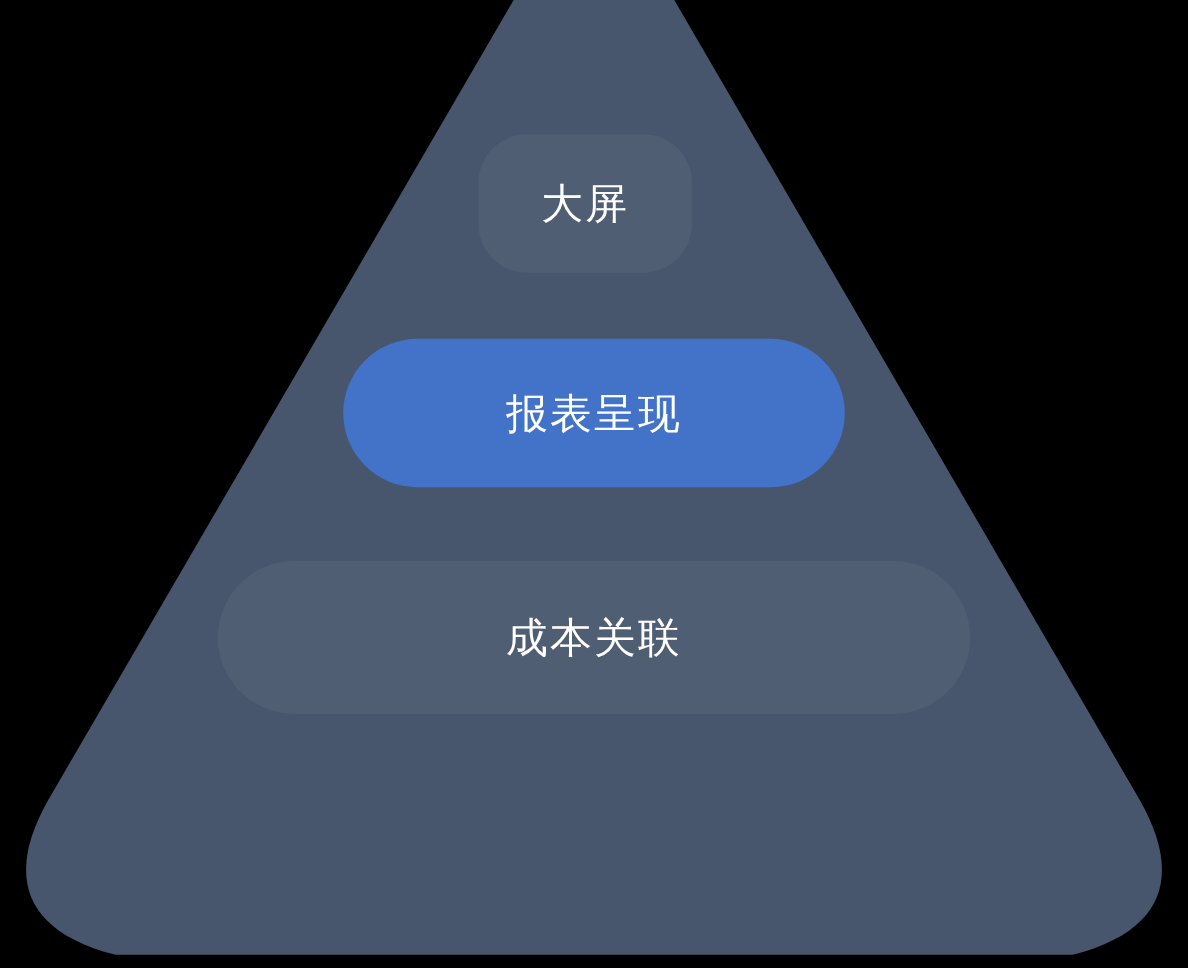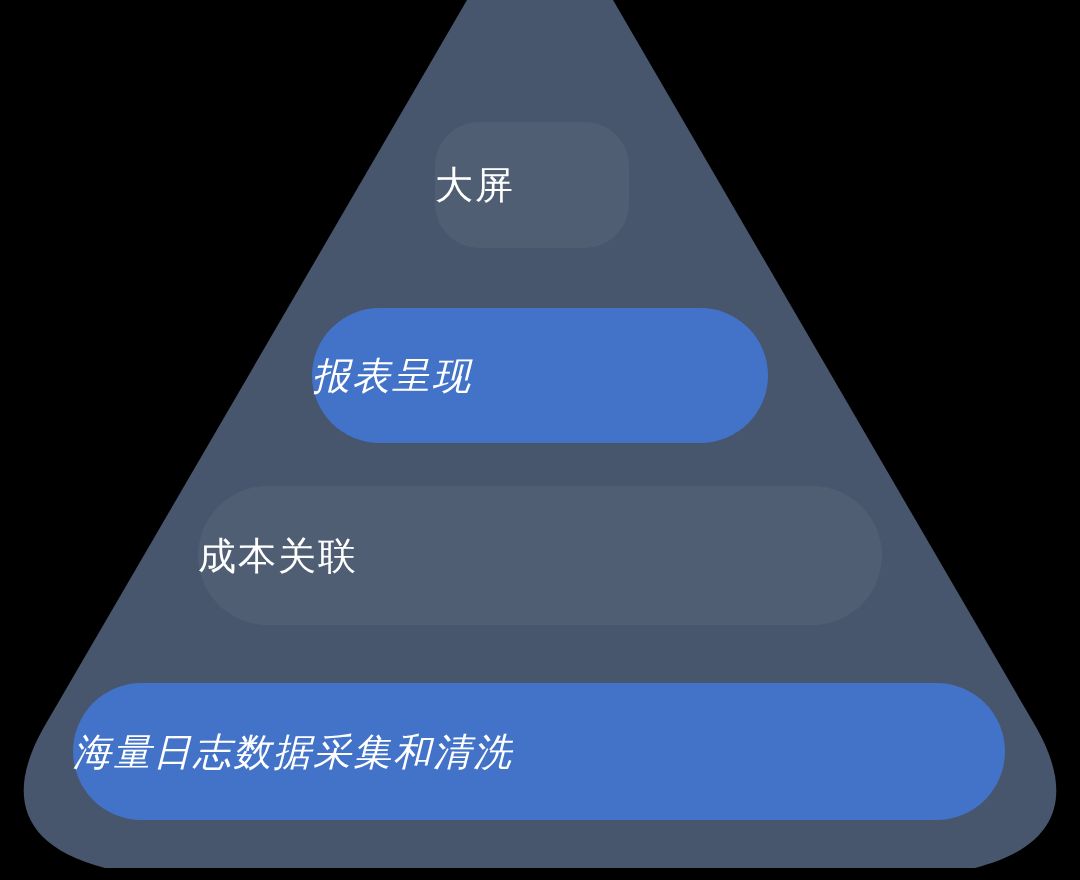--- a/index.html
+++ b/index.html
@@ -20,43 +20,42 @@
     inset: 0;
     display: block;
   }
   .pyramid-shape {
     fill: var(--pyramid, #47566C);
   }
   .tier {
     position: absolute;
     display: flex;
     align-items: center;
-    justify-content: flex-start;
+    justify-content: center;
     text-align: center;
     color: var(--text, #FFFFFF);
     font-size: 38px;
     letter-spacing: 2px;
     line-height: 50px;
   }
   .tier-highlight {
     background: var(--tier-overlay, rgba(255,255,255,0.05));
   }
   .pill-blue {
     background: var(--accent, #4273C8);
     border-radius: 999px;
-    font-style: italic;
   }
   .pill-subtle {
     background: var(--tier-overlay, rgba(255,255,255,0.05));
     border-radius: 999px;
   }
   
   .tier-1 { left: 435px; top: 122px; width: 194px; height: 126px; border-radius: 44px; }
   .tier-2 { left: 312px; top: 308px; width: 456px; height: 135px; }
-  .tier-3 { left: 198px; top: 486px; width: 684px; height: 139px; }
+  .tier-3 { left: 198px; top: 510px; width: 684px; height: 139px; }
   .tier-4 { left: 73px;  top: 683px; width: 932px; height: 137px; }
 </style>
 </head>
 <body>
 
 <div class="stage">
 
   <svg class="pyramid-svg" width="1080" height="880" viewBox="0 0 1080 880">
     <path class="pyramid-shape" d="M 467 0
              Q 540 -70 613 0
@@ -74,17 +73,14 @@
   </div>
 
   <div class="tier tier-2 pill-blue">
     <span>报表呈现</span>
   </div>
 
   <div class="tier tier-3 pill-subtle">
     <span>成本关联</span>
   </div>
 
-  <div class="tier tier-4 pill-blue">
-    <span>海量日志数据采集和清洗</span>
-  </div>
 
 </div>
 
 </body></html>

